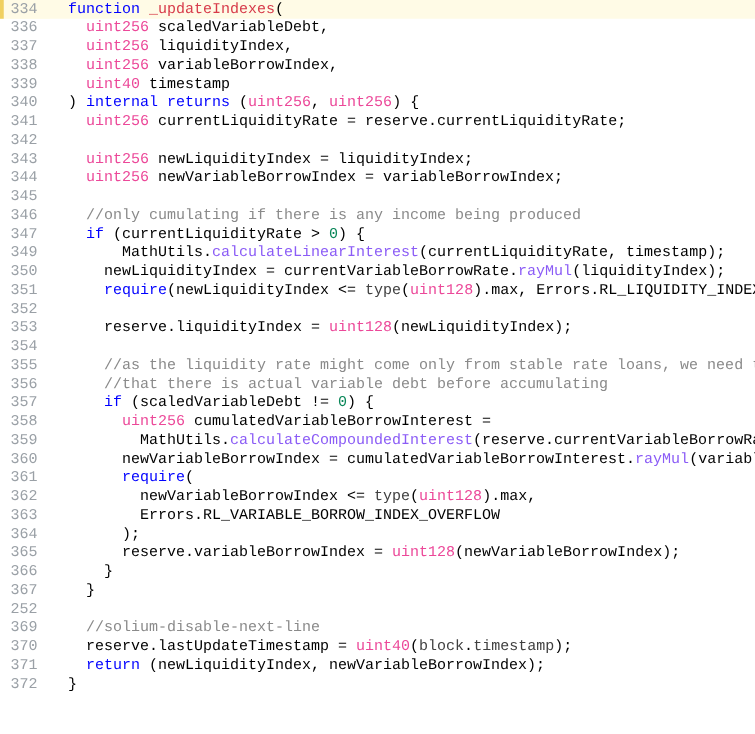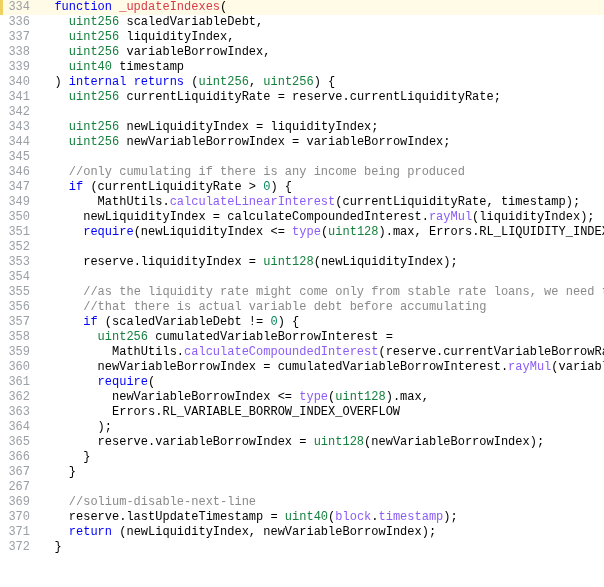--- a/index.html
+++ b/index.html
@@ -36,30 +36,30 @@
       user-select: none;
       font-size: 12px;
       flex-shrink: 0;
       border-left: 3px solid transparent;
     }
     .code {
       white-space: pre;
       flex: 1;
     }
     .k-keyword { color: #0000ff; }
-    .k-type { color: #15803d; }
+    .k-type { color: #ec4899; }
     .k-storage { color: #0000ff; }
     .k-funcname { color: #d73a49; text-align: right; }
     .k-funccall { color: #8b5cf6; }
     .k-number { color: #098658; }
     .k-comment { color: #8a8a8a; }
     .k-punct { color: #000000; }
     .k-text { color: #000000; }
     .k-operator { color: #000000; }
-    .k-builtin { color: #8b5cf6; }
+    .k-builtin { color: #404040; }
   </style>
 </head>
 <body>
 
 <div class="editor">
     <div class="line highlighted">
       <div class="gutter">334</div>
       <div class="code"><span>  </span><span class="k-keyword">function</span><span> </span><span class="k-funcname">_updateIndexes</span><span class="k-punct">(</span></div>
     </div>
     <div class="line">
@@ -109,21 +109,21 @@
     <div class="line">
       <div class="gutter">347</div>
       <div class="code"><span>    </span><span class="k-keyword">if</span><span class="k-text"> (currentLiquidityRate </span><span class="k-operator">&gt;</span><span> </span><span class="k-number">0</span><span class="k-text">) {</span></div>
     </div>
     <div class="line">
       <div class="gutter">349</div>
       <div class="code"><span>        </span><span class="k-text">MathUtils.</span><span class="k-funccall">calculateLinearInterest</span><span class="k-text">(currentLiquidityRate, timestamp);</span></div>
     </div>
     <div class="line">
       <div class="gutter">350</div>
-      <div class="code"><span>      </span><span class="k-text">newLiquidityIndex </span><span class="k-operator">=</span><span class="k-text"> calculateCompoundedInterest.</span><span class="k-funccall">rayMul</span><span class="k-text">(liquidityIndex);</span></div>
+      <div class="code"><span>      </span><span class="k-text">newLiquidityIndex </span><span class="k-operator">=</span><span class="k-text"> currentVariableBorrowRate.</span><span class="k-funccall">rayMul</span><span class="k-text">(liquidityIndex);</span></div>
     </div>
     <div class="line">
       <div class="gutter">351</div>
       <div class="code"><span>      </span><span class="k-keyword">require</span><span class="k-text">(newLiquidityIndex </span><span class="k-operator">&lt;=</span><span> </span><span class="k-builtin">type</span><span class="k-text">(</span><span class="k-type">uint128</span><span class="k-text">).max, Errors.RL_LIQUIDITY_INDEX_OVERFLOW);</span></div>
     </div>
     <div class="line">
       <div class="gutter">352</div>
       <div class="code"></div>
     </div>
     <div class="line">
@@ -180,21 +180,21 @@
     </div>
     <div class="line">
       <div class="gutter">366</div>
       <div class="code"><span>      </span><span class="k-text">}</span></div>
     </div>
     <div class="line">
       <div class="gutter">367</div>
       <div class="code"><span>    </span><span class="k-text">}</span></div>
     </div>
     <div class="line">
-      <div class="gutter">267</div>
+      <div class="gutter">252</div>
       <div class="code"></div>
     </div>
     <div class="line">
       <div class="gutter">369</div>
       <div class="code"><span>    </span><span class="k-comment">//solium-disable-next-line</span></div>
     </div>
     <div class="line">
       <div class="gutter">370</div>
       <div class="code"><span>    </span><span class="k-text">reserve.lastUpdateTimestamp </span><span class="k-operator">=</span><span> </span><span class="k-type">uint40</span><span class="k-text">(</span><span class="k-builtin">block</span><span class="k-text">.</span><span class="k-builtin">timestamp</span><span class="k-text">);</span></div>
     </div>

